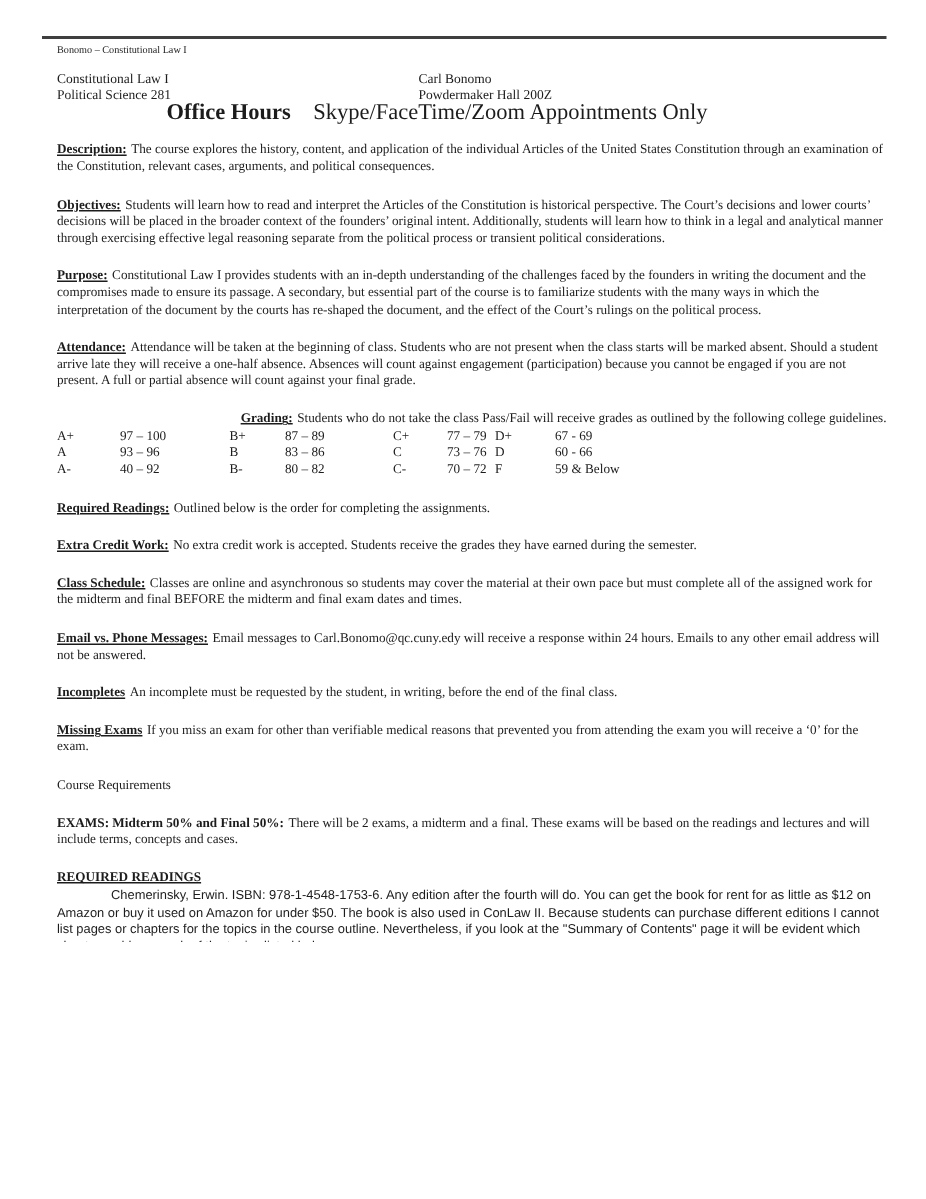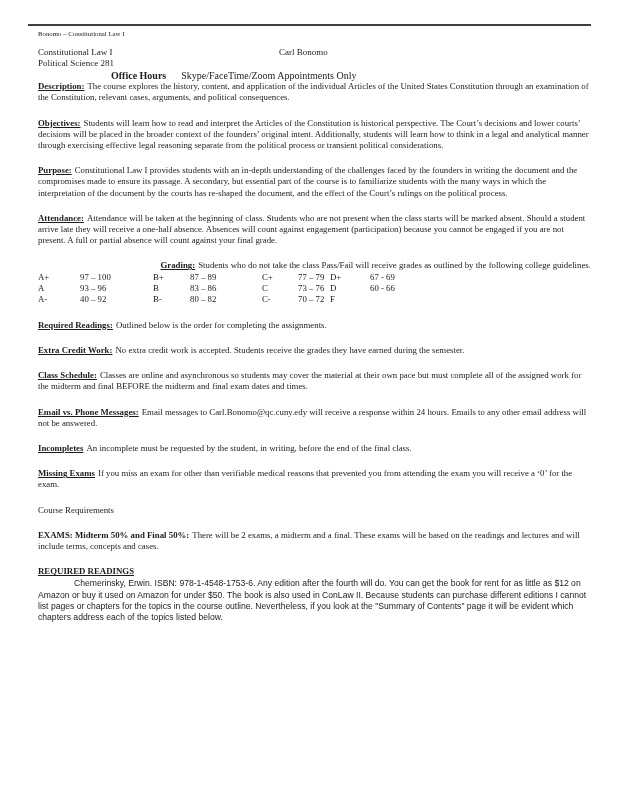--- a/index.html
+++ b/index.html
@@ -18,21 +18,21 @@
   .content{
     position:absolute;left:38px;top:30px;width:553px;
   }
   .running-head{
     font-size:6.8px;line-height:8px;margin-bottom:9px;color:#222;
   }
   .hdr-row{display:flex;font-size:9px;line-height:11.3px;}
   .hdr-left{width:241px;}
   .hdr-right{flex:1;}
   .office-hours{
-    font-size:10px;line-height:11.5px;padding-left:73px;
+    font-size:15px;line-height:11.5px;padding-left:73px;margin-bottom:13px;
   }
   .office-hours .oh-label{font-weight:bold;}
   .office-hours .oh-value{margin-left:15px;}
   .para{
     font-size:8.8px;line-height:11.2px;margin:0 0 14px 0;
   }
   .lbl{
     font-weight:bold;text-decoration:underline;text-underline-offset:1px;margin-right:3px;
   }
   .lbl-bold{font-weight:bold;margin-right:3px;}
@@ -72,20 +72,21 @@
   <div class="content">
     <div class="running-head">Bonomo – Constitutional Law I</div>
 
     <div class="header-block">
       <div class="hdr-row">
         <div class="hdr-left">Constitutional Law I</div>
         <div class="hdr-right">Carl Bonomo</div>
       </div>
       <div class="hdr-row">
         <div class="hdr-left">Political Science 281</div>
+        <div class="hdr-right">Powdermaker Hall 200Z</div>
       </div>
       <div class="office-hours">
         <span class="oh-label">Office Hours</span><span class="oh-value">Skype/FaceTime/Zoom Appointments Only</span>
       </div>
     </div>
 
     <p class="para">
       <span class="lbl">Description:</span><span>The course explores the history, content, and application of the individual Articles of the United States Constitution through an examination of the Constitution, relevant cases, arguments, and political consequences.</span>
     </p>
 
@@ -126,20 +127,21 @@
           <span class="gc8">60 - 66</span>
       </div>
       <div class="g-row">
         <span class="gc1">A-</span>
           <span class="gc2">40 – 92</span>
           <span class="gc3">B-</span>
           <span class="gc4">80 – 82</span>
           <span class="gc5">C-</span>
           <span class="gc6">70 – 72</span>
           <span class="gc7">F</span>
+          <span class="gc8">59 &amp; Below</span>
       </div>
     </div>
 
     <p class="para">
       <span class="lbl">Required Readings:</span><span>Outlined below is the order for completing the assignments.</span>
     </p>
 
     <p class="para">
       <span class="lbl">Extra Credit Work:</span><span>No extra credit work is accepted. Students receive the grades they have earned during the semester.</span>
     </p>

